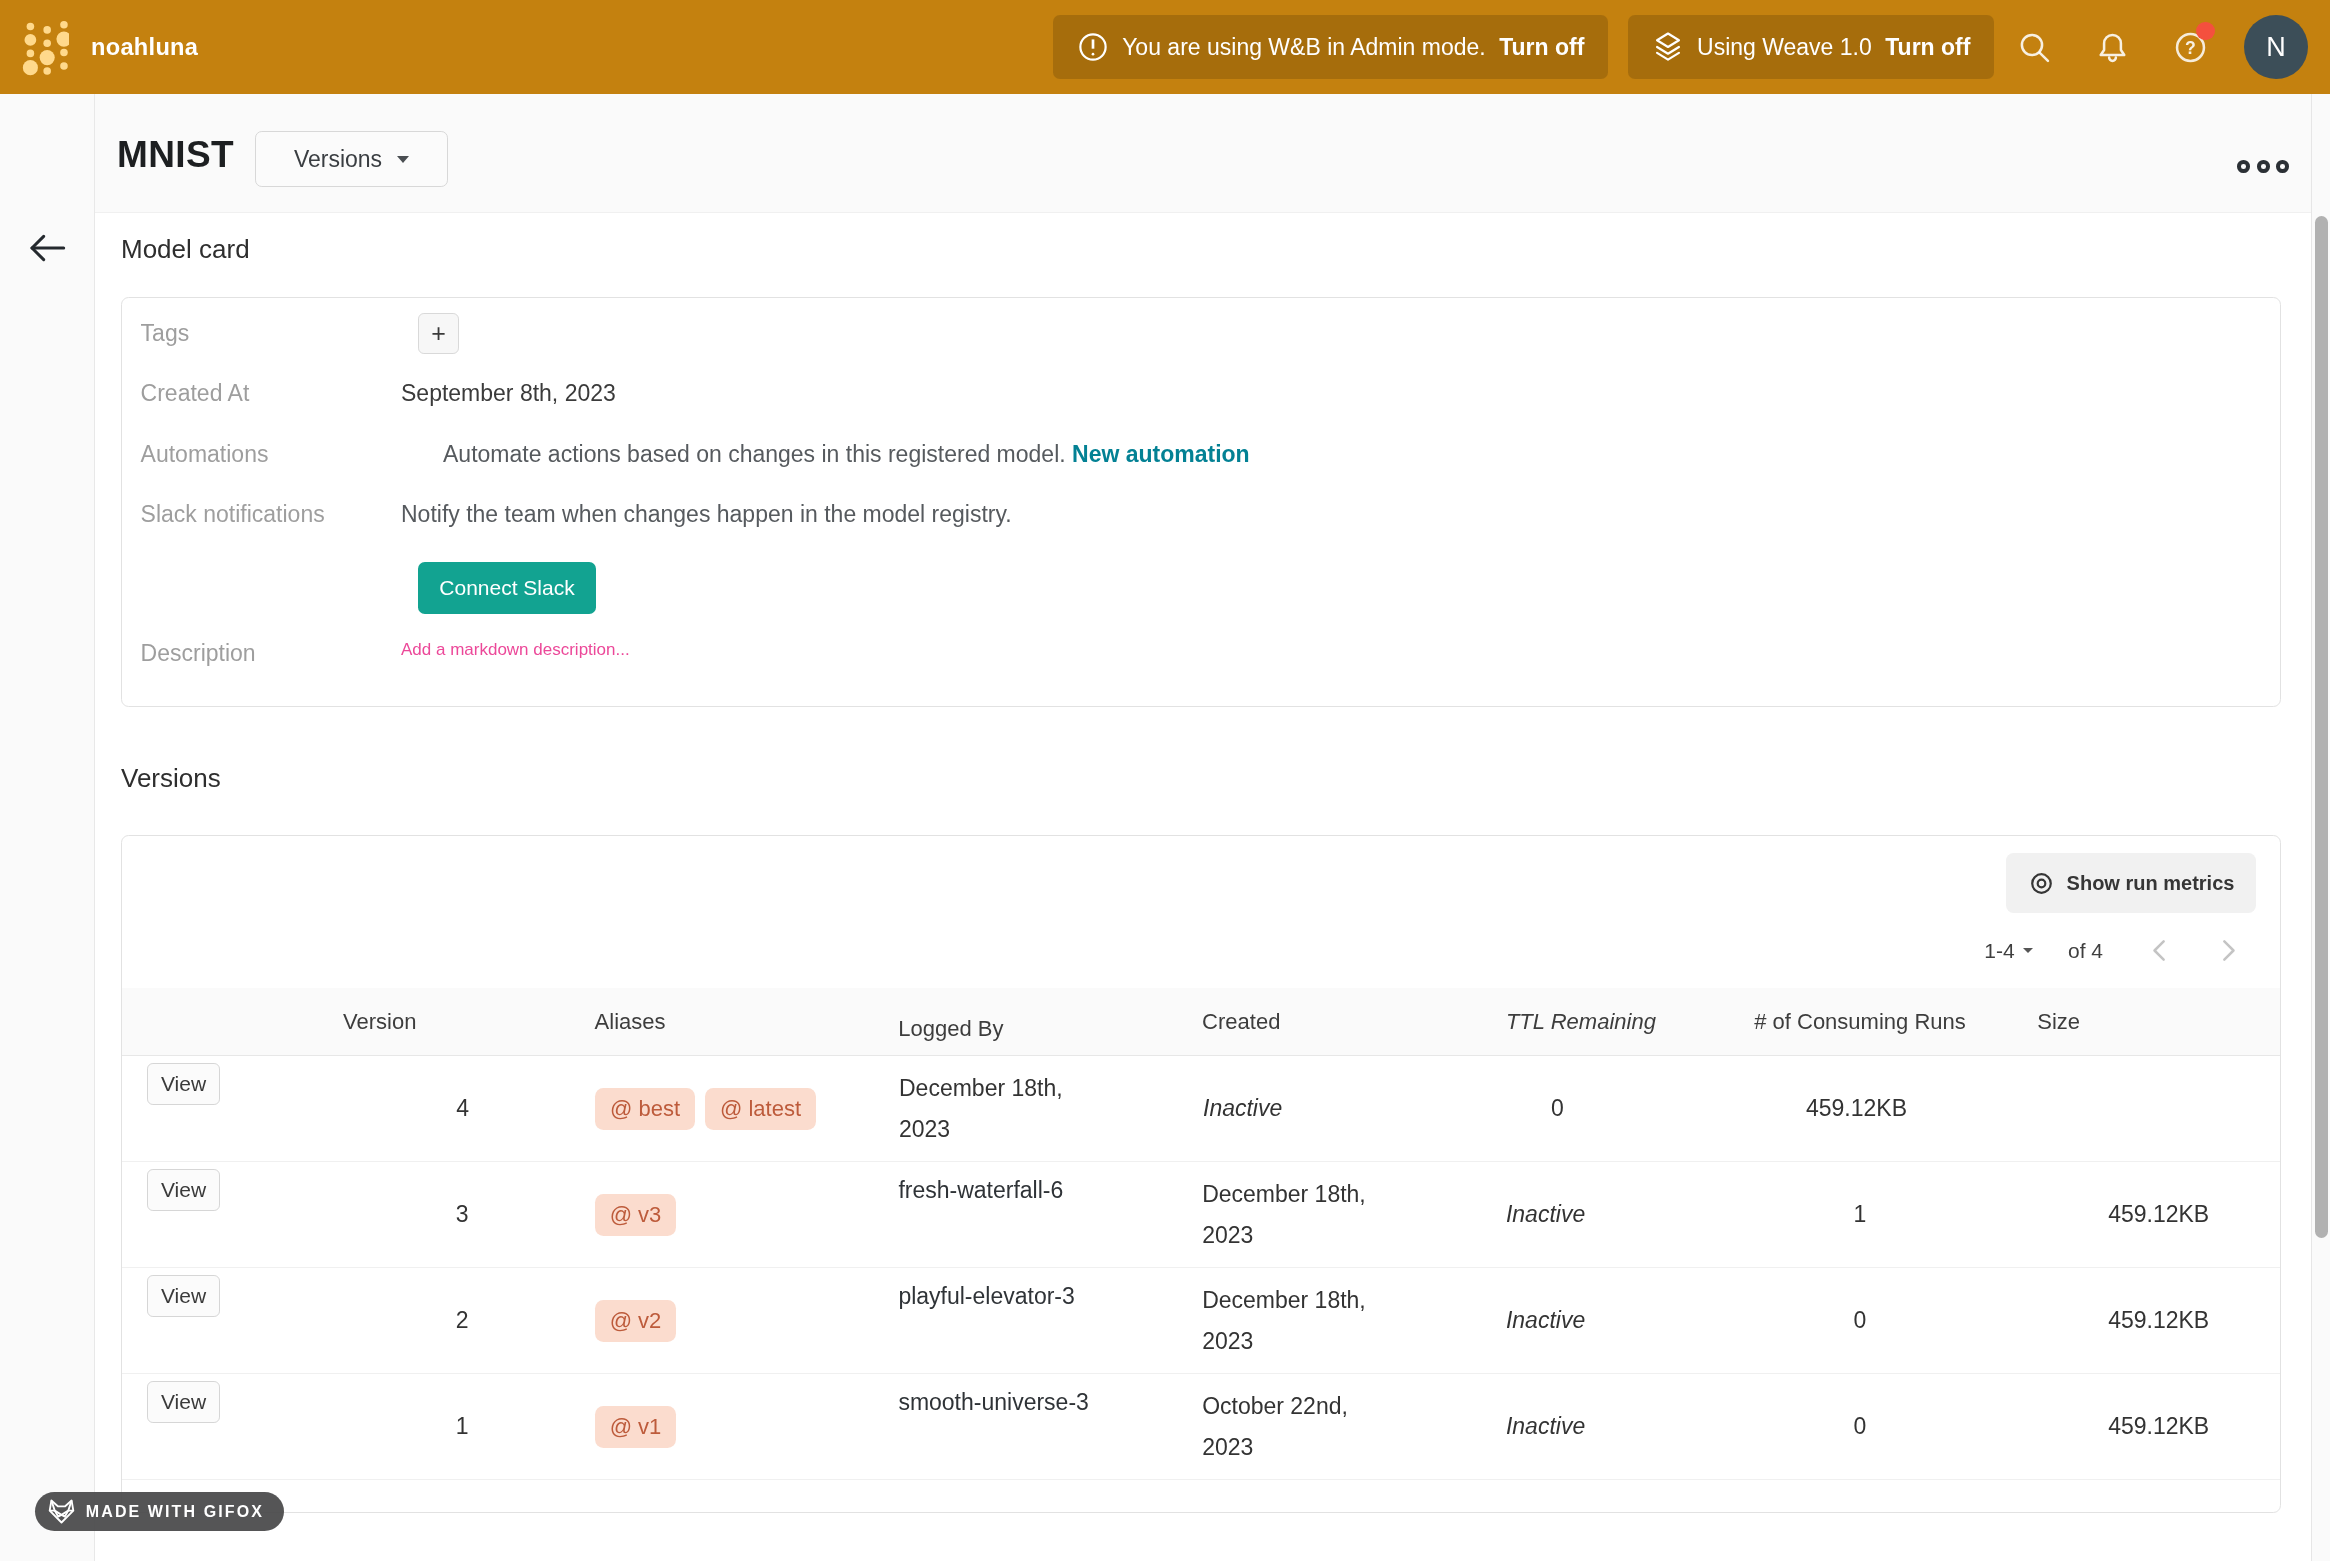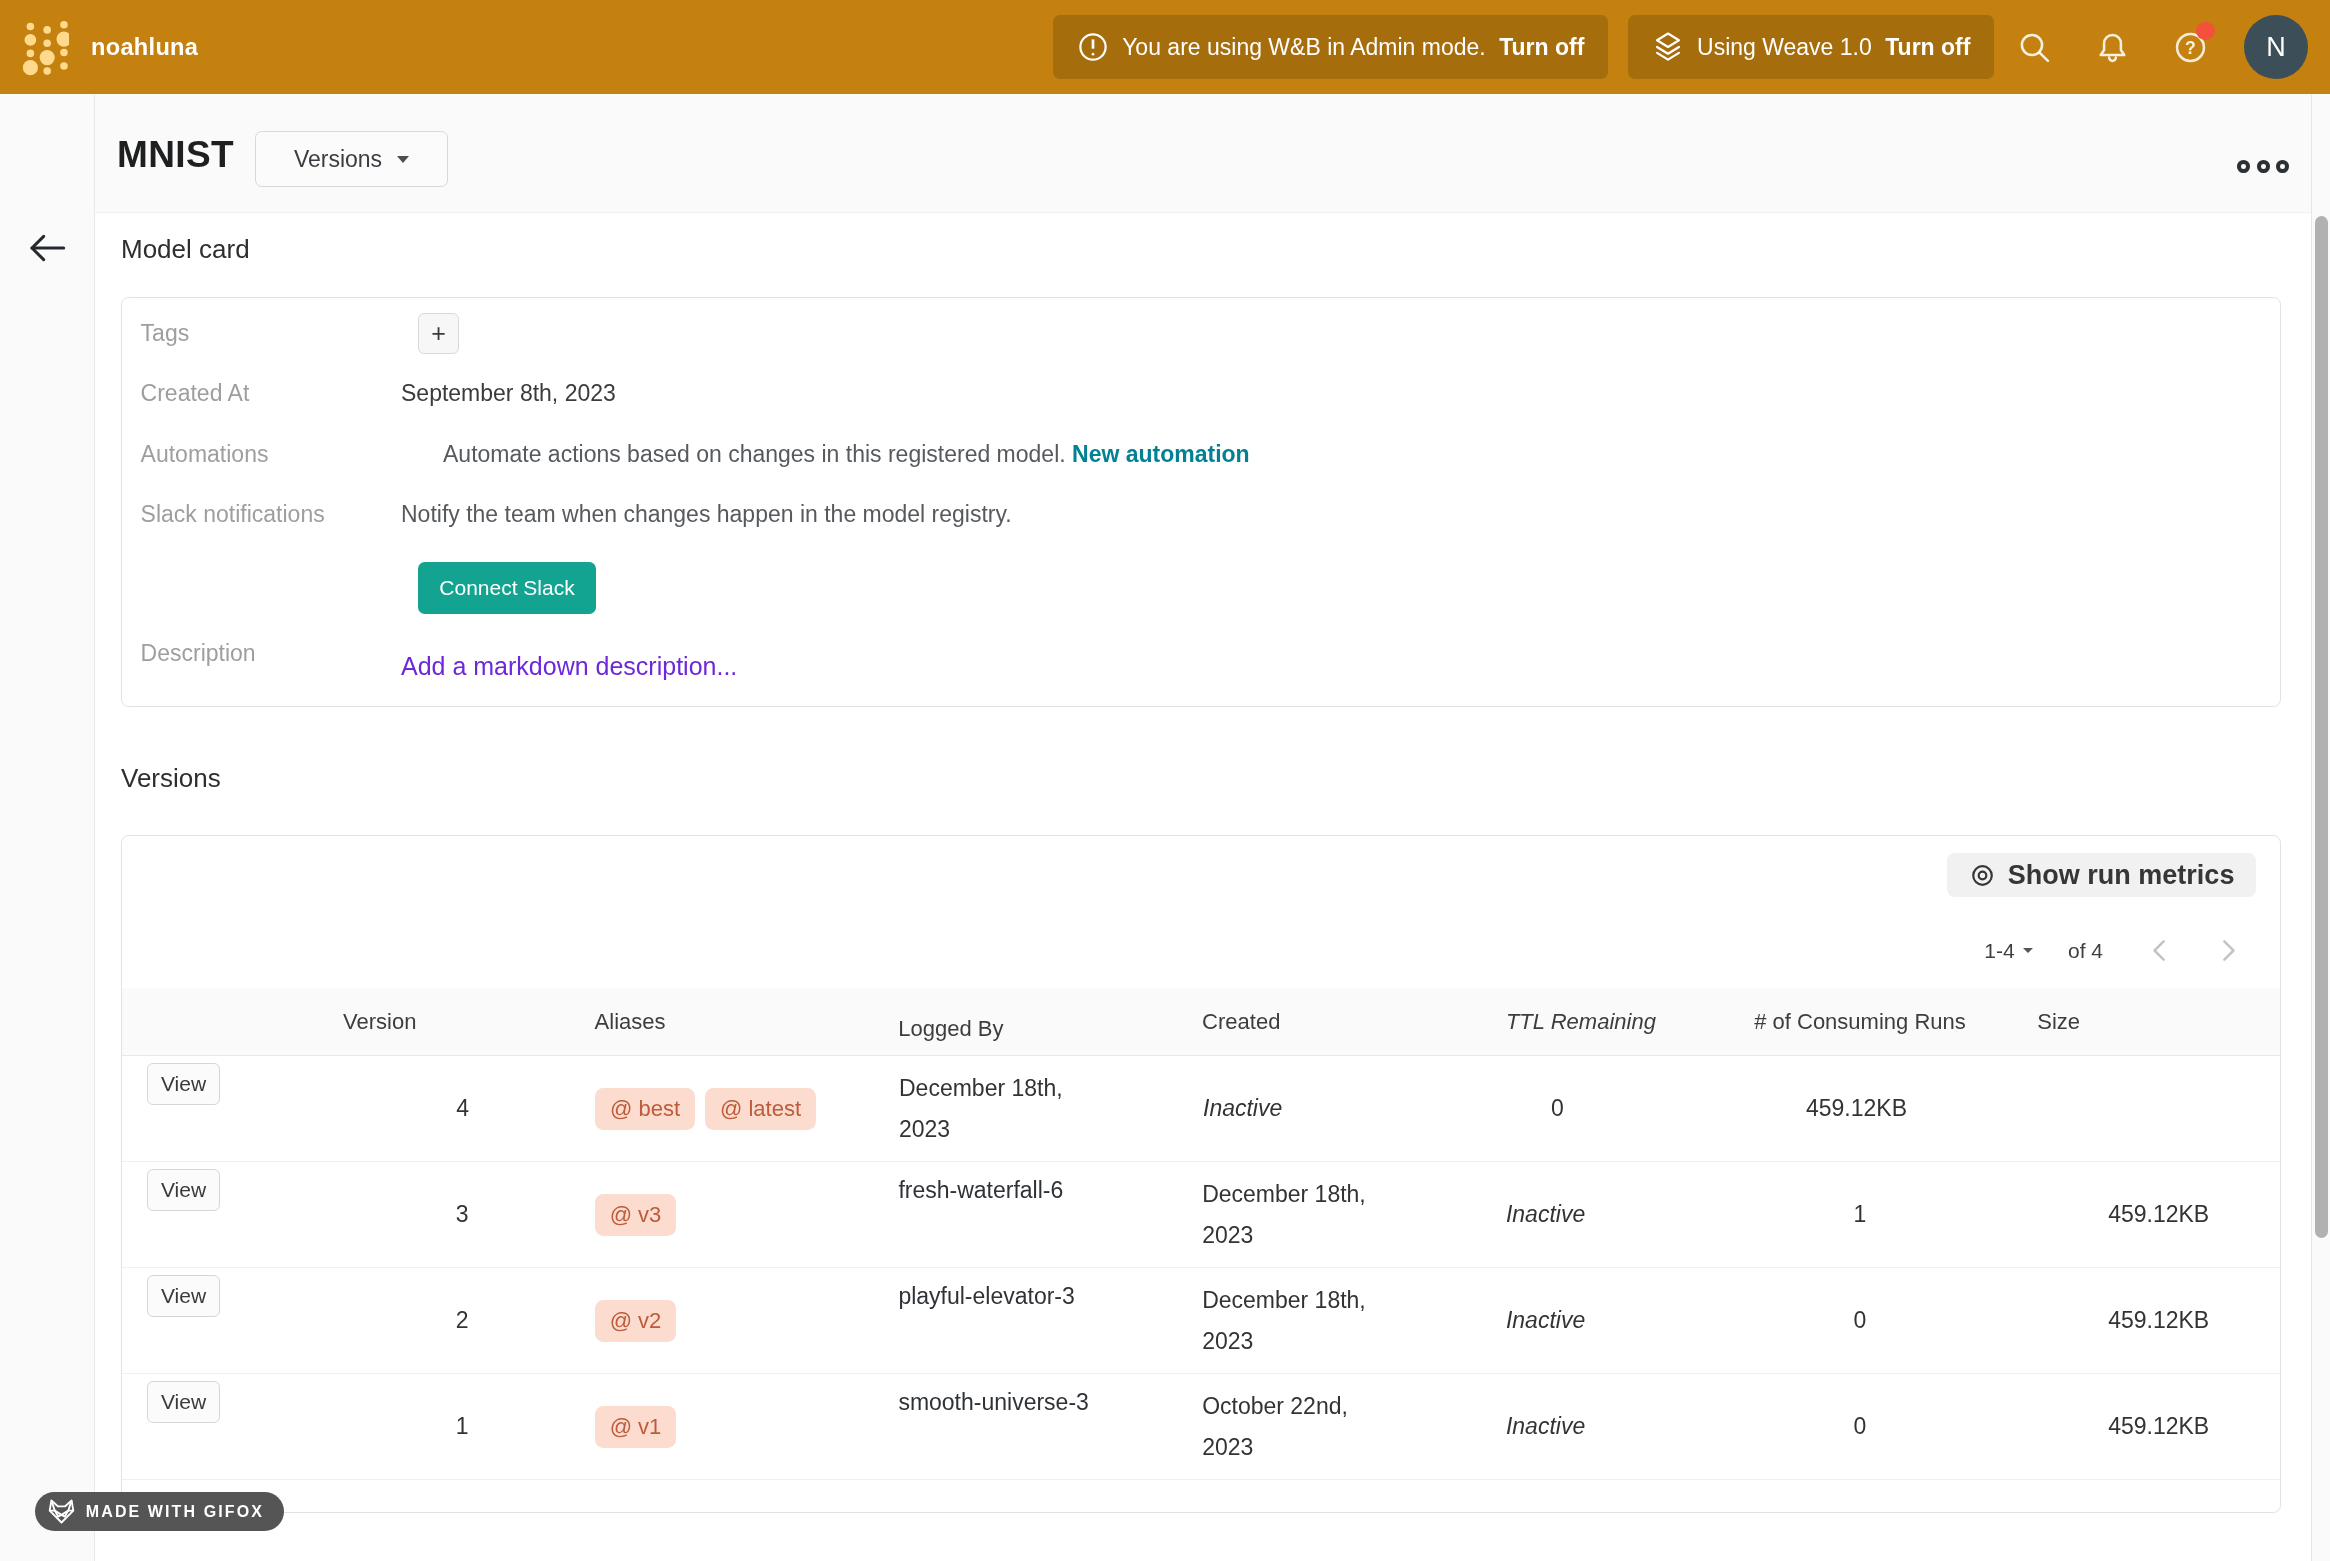--- a/index.html
+++ b/index.html
@@ -54,33 +54,33 @@
   .card { position:absolute; left:26px; width:2160px; background:#fff;
     border:0.8px solid #E2E2E2; border-radius:7.6px; }
   .card.model { top:84px; height:410px; }
   .card.vers  { top:622px; height:678px; overflow:hidden; }
 
   
   .mrow { position:absolute; left:0; right:0; display:flex; align-items:flex-start; }
   .lbl { width:279px; padding-left:18.6px; font-size:23px; color:#9E9E9E; flex:none; }
   .mval { font-size:23px; color:#3B3B3B; }
   .mtext { font-size:23px; color:#565A5E; }
-  .placeholder { font-size:25px; color:#6d28d9;margin-top:12px; }
+  .placeholder { font-size:17px; color:#ec4899; }
   .addtag { position:absolute; left:296px; top:15px; width:41px; height:41px;
     background:#F7F7F7; border:0.8px solid #D9D9D9; border-radius:5.9px; font-size:25px;
     color:#3A3A3A; cursor:pointer; line-height:1; font-family:inherit; }
   .link { color:#038194; font-weight:700; text-decoration:none; cursor:pointer; }
   .slackbtn { position:absolute; left:296px; top:264px; width:178px; height:52px;
     background:#12A391; color:#fff; border:none; border-radius:6.8px; font-size:21px;
     cursor:pointer; font-family:inherit; }
 
   
-  .metrics { position:absolute; right:23.6px; top:17px; height:44px; padding:0 22px;
+  .metrics { position:absolute; right:23.6px; top:17px; height:60px; padding:0 22px;
     background:#F1F1F1; border:none; border-radius:7.6px; display:flex; align-items:center;
-    gap:11.8px; font-size:27px; font-weight:700; color:#363636; cursor:pointer; font-family:inherit; }
+    gap:11.8px; font-size:20px; font-weight:700; color:#363636; cursor:pointer; font-family:inherit; }
   .pager { position:absolute; right:39px; top:100px; display:flex; align-items:center; }
   .range { display:flex; align-items:center; gap:8.4px; font-size:21px; color:#3F3F3F; cursor:pointer; }
   .mini-caret { width:0; height:0; border-left:5px solid transparent; border-right:5px solid transparent;
     border-top:5.9px solid #555; }
   .of { font-size:21px; color:#3F3F3F; margin-left:35px; }
   .pgbtn { background:none; border:none; cursor:pointer; margin-left:44px;
     display:flex; align-items:center; }
 
   .thead { position:absolute; left:0; right:0; top:152px; height:68px; background:#FAFAFA;
     border-bottom:0.8px solid #E7E7E7; display:flex; align-items:center;

